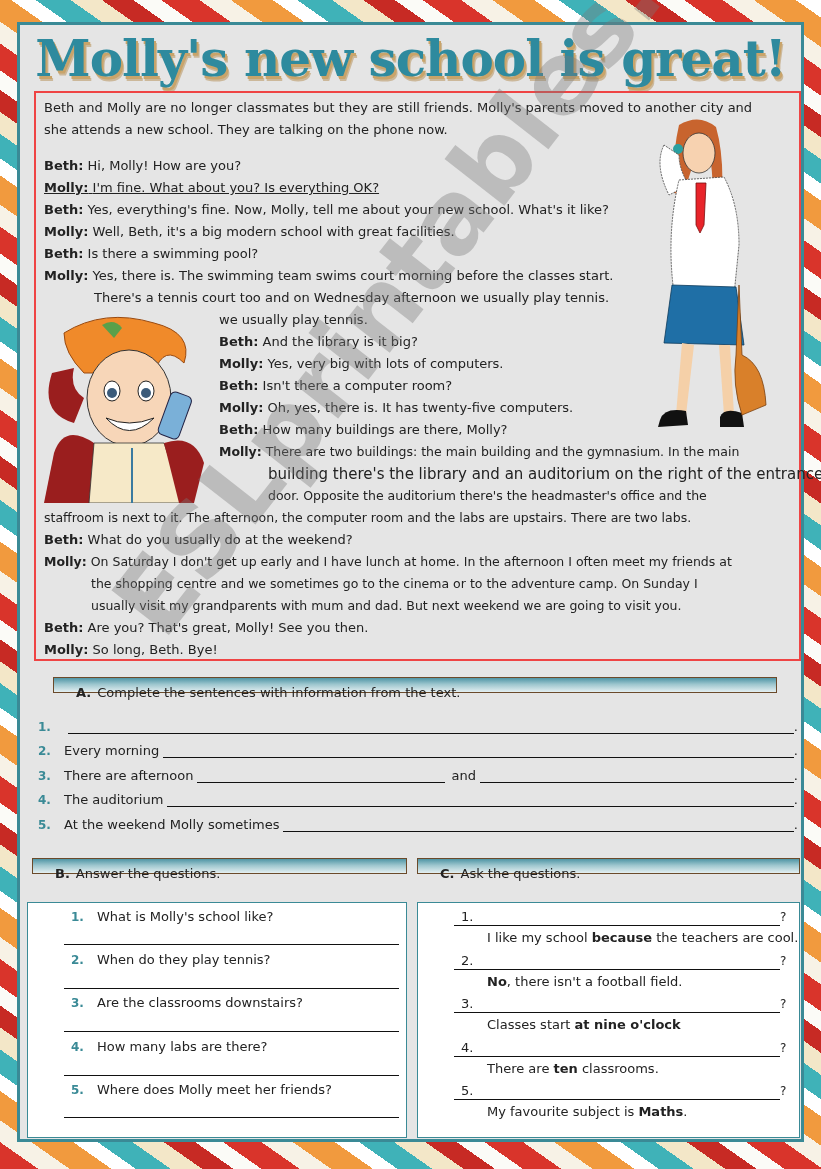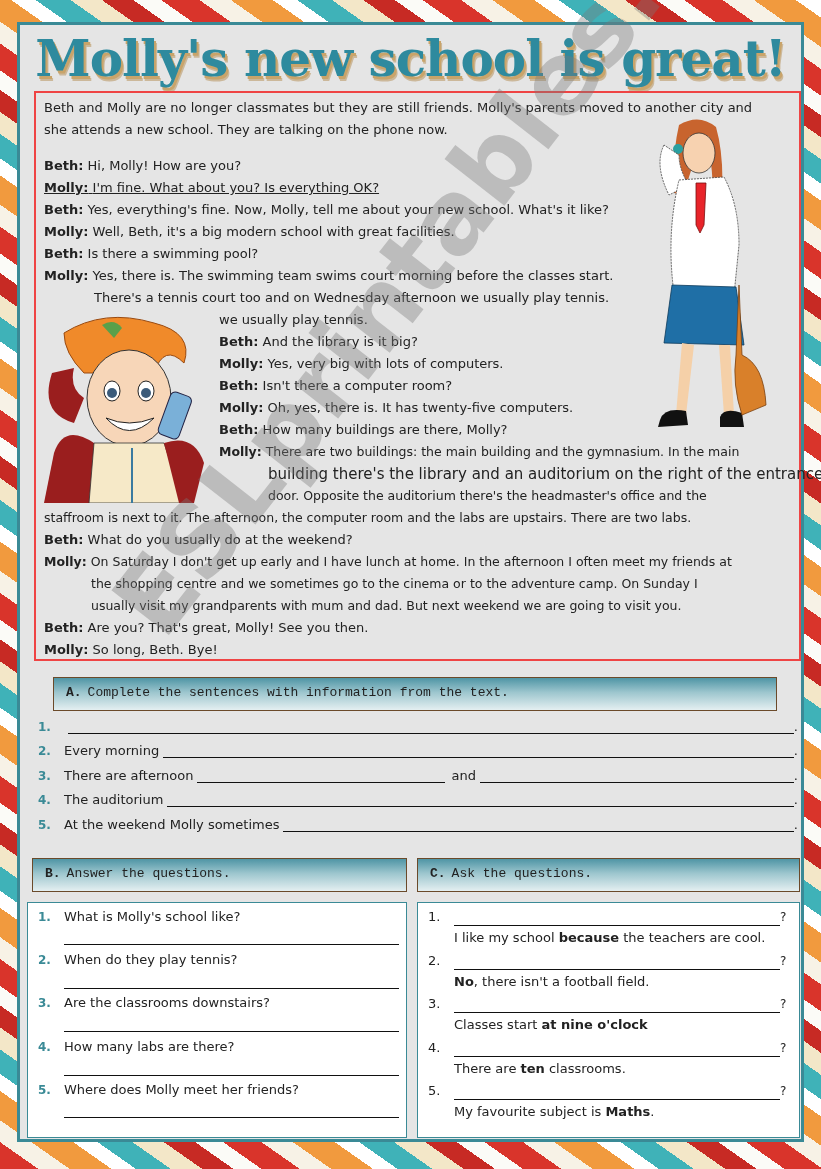--- a/index.html
+++ b/index.html
@@ -26,33 +26,33 @@
   }
   .line { position: absolute; white-space: nowrap; }
   .sp { font-weight: bold; }
   .wm {
     position: absolute; left: 70px; top: 560px; transform: rotate(-52deg);
     transform-origin: left top; font-size: 100px; font-weight: bold;
     color: rgba(120,120,120,0.38); white-space: nowrap; pointer-events: none;
     font-family: "DejaVu Sans", sans-serif; z-index: 20;
   }
   .hdr {
-    position: absolute; height: 34px; box-sizing: border-box;
+    position: absolute; height: 16px; box-sizing: border-box;
     border: 1px solid #6b4a2a;
     background: linear-gradient(#4f95a5 0%, #9dc6ce 45%, #e4eff1 100%);
-    font-size: 13px; color: #222; line-height: 30px; padding-left: 12px; font-family: Liberation Mono, monospace;
+    font-size: 13px; color: #222; line-height: 30px; padding-left: 22px;
   }
   .hdr .lt { font-weight: bold; margin-right: 6px; }
   .num { color: #3a8a96; font-weight: bold; font-size: 12px; display: inline-block; width: 26px; }
   .row { position: absolute; font-size: 13px; color: #222; white-space: nowrap; display: flex; align-items: flex-end; }
   .blank { display: inline-block; border-bottom: 1px solid #111; height: 14px; margin-left: 4px; }
   .box {
     position: absolute; border: 1px solid #3a8a96; box-sizing: border-box; background: #fff;
   }
-  .q { position: absolute; font-size: 13px; color: #222; white-space: nowrap; }
+  .q { position: absolute; font-size: 13px; color: #222; white-space: nowrap; margin-left: 33px; }
   .ans-line { position: absolute; border-bottom: 1px solid #111; height: 0; }
   .qmark { position: absolute; font-size: 12px; color: #222; }
   b { font-weight: bold; }
   .pic { position: absolute; }
 </style>
 </head>
 <body>
 
 <div class="page">
   <div class="title">Molly's new school is great!</div>

